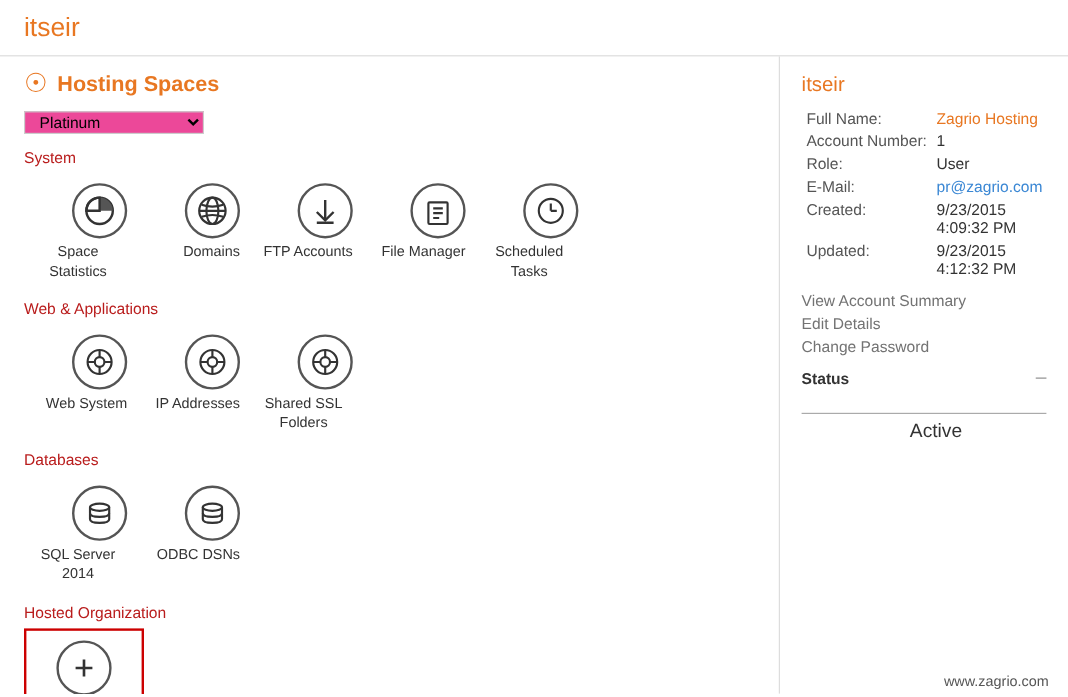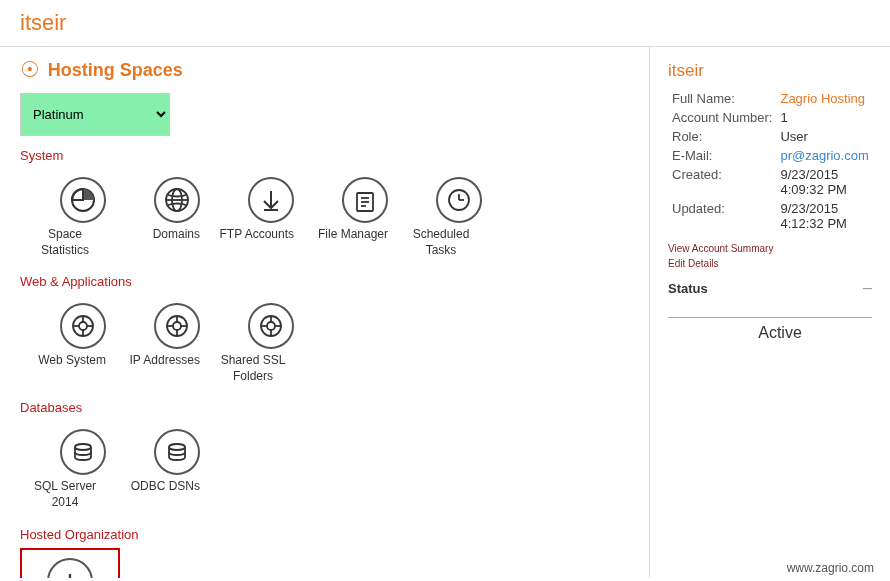--- a/index.html
+++ b/index.html
@@ -55,22 +55,22 @@
       color: #e87722;
       font-weight: bold;
     }
 
     
     .dropdown-row {
       margin-bottom: 12px;
     }
     .dropdown-select {
       border: 1px solid #ccc;
-      background: #86efac;
-      padding: 12px 8px;
+      background: #ec4899;
+      padding: 0 8px;
       width: 150px;
       font-size: 13px;
       cursor: pointer;
       appearance: auto;
     }
 
     
     .section-label {
       color: #b91c1c;
       font-size: 13px;
@@ -162,24 +162,24 @@
       width: 80px;
     }
     .info-table .value-cell {
       color: #333;
     }
     .info-table .link-value {
       color: #3a87d4;
     }
     .right-link {
       display: block;
-      color: #7f1d1d;
+      color: #737373;
       text-decoration: none;
       margin-bottom: 4px;
-      font-size: 10px;
+      font-size: 13px;
       cursor: pointer;
     }
 
     .status-row {
       display: flex;
       align-items: center;
       margin-top: 10px;
       border-bottom: 1px solid #aaa;
       padding-bottom: 20px;
       margin-bottom: 6px;
@@ -412,20 +412,21 @@
       </tr>
       <tr>
         <td class="label-cell">Updated:</td>
         <td class="value-cell">9/23/2015 4:12:32 PM</td>
       </tr>
     </tbody>
       </table>
 
     <a class="right-link">View Account Summary</a>
     <a class="right-link">Edit Details</a>
+    <a class="right-link">Change Password</a>
 
     <div class="status-row">
       <span class="status-label">Status</span>
       <span class="status-dash">–</span>
     </div>
     <div class="status-value">Active</div>
   </div>
 
 </div>
 

